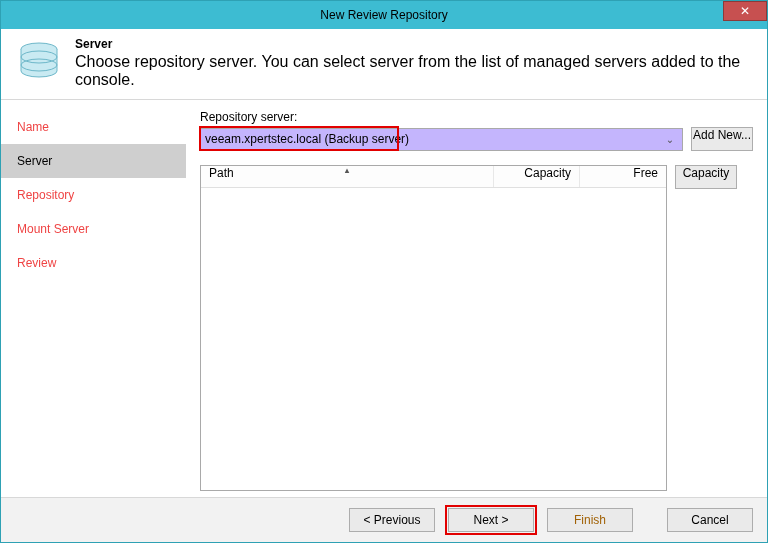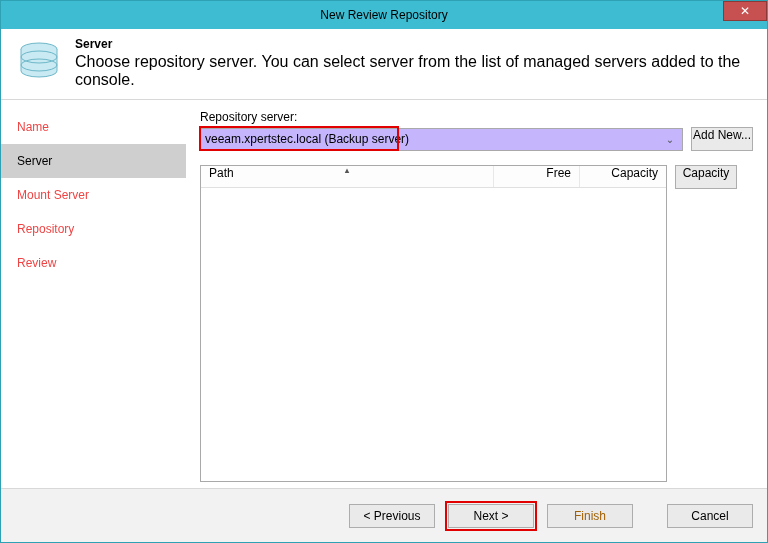--- a/index.html
+++ b/index.html
@@ -154,21 +154,21 @@
     position: absolute;
     top: -1px;
     left: 50%;
     transform: translateX(-50%);
     font-size: 9px;
     color: #555;
   }
   .grid-body { flex: 1; }
   .grid-sidecol { width: 78px; display: flex; flex-direction: column; }
   .footer {
-    height: 54px;
+    height: 45px;
     border-top: 1px solid #d8d8d8;
     background: #f2f2f2;
     display: flex;
     align-items: center;
     justify-content: flex-end;
     gap: 10px;
     padding: 0 14px;
   }
   .footer .wiz-btn {
     width: 86px;
@@ -221,24 +221,24 @@
   <div class="body-section">
 
     <div class="sidebar">
       <div class="sidebar-item">
           <span>Name</span>
         </div>
       <div class="sidebar-item selected">
           <span>Server</span>
         </div>
       <div class="sidebar-item">
+          <span>Repository</span>
+        </div>
+      <div class="sidebar-item">
           <span>Mount Server</span>
-        </div>
-      <div class="sidebar-item">
-          <span>Repository</span>
         </div>
       <div class="sidebar-item">
           <span>Review</span>
         </div>
     </div>
 
     <div class="content">
       <div class="field-label">Repository server:</div>
 
       <div class="server-row">
@@ -252,25 +252,25 @@
           </div>
       </div>
 
       <div class="grid-row">
         <div class="grid">
           <div class="grid-header">
             <div class="gh gh-path">
               <span>Path</span>
               <span class="sort-tri">▴</span>
             </div>
+            <div class="gh gh-cap">
+                <span>Capacity</span>
+              </div>
             <div class="gh gh-free">
                 <span>Free</span>
-              </div>
-            <div class="gh gh-cap">
-                <span>Capacity</span>
               </div>
           </div>
           <div class="grid-body"></div>
         </div>
         <div class="grid-sidecol">
           <div class="side-btn">
               <span>Capacity</span>
             </div>
         </div>
       </div>

